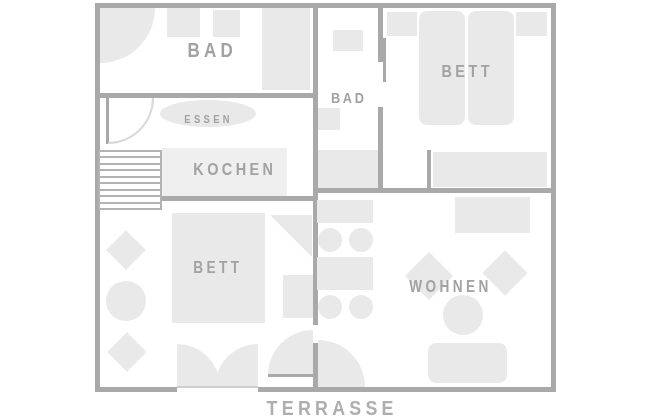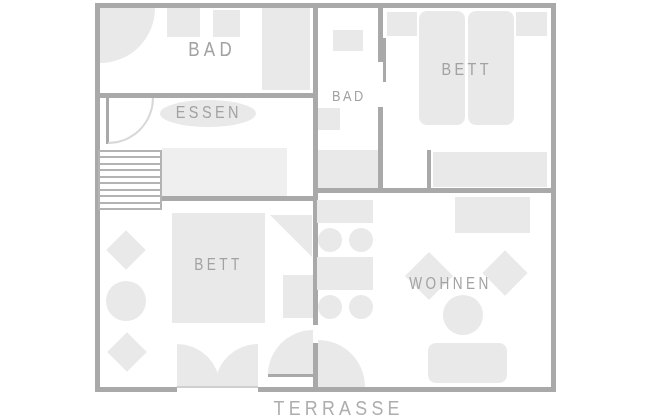--- a/index.html
+++ b/index.html
@@ -17,22 +17,22 @@
     overflow:hidden;font-family:"Liberation Sans",sans-serif;
   }
   .wall{position:absolute;background:var(--wall);}
   .furn{position:absolute;background:var(--furn);}
   .furn-light{position:absolute;background:var(--furn-light);}
   .white{position:absolute;background:#fff;}
   .round{border-radius:8px;}
   .circle{border-radius:50%;}
   .rot45{transform:rotate(45deg);}
   .room-label{
-    position:absolute;display:flex;align-items:center;justify-content:center;
-    color:var(--label);font-weight:normal;white-space:nowrap;
+    position:absolute;display:flex;align-items:flex-end;justify-content:center;
+    color:var(--label);font-weight:bold;white-space:nowrap;
   }
   .room-label span{display:inline-block;transform:scaleX(0.85);}
   .terrace-label{color:var(--terrace);}
   
   .swing{position:absolute;background:var(--furn);}
   .swing-br{border-bottom-right-radius:100%;}
   .swing-tr{border-top-right-radius:100%;}
   .swing-tl{border-top-left-radius:100%;}
   .arc-stroke{
     position:absolute;background:transparent;
@@ -83,26 +83,29 @@
   <div class="furn" style="left:167px;top:8px;width:33px;height:29px;"></div>
   <div class="furn" style="left:213px;top:10px;width:27px;height:27px;"></div>
   <div class="furn" style="left:262px;top:8px;width:48px;height:82px;"></div>
   <div class="room-label" style="left:170px;top:36px;width:85px;height:26px;font-size:20px;letter-spacing:5px;">
     <span>BAD</span>
   </div>
 
   <div class="furn" style="left:160px;top:100px;width:96px;height:27px;border-radius:50%;"></div>
   <div class="leaf" style="left:106px;top:98px;width:3px;height:46px;"></div>
   <div class="arc-stroke" style="left:108px;top:98px;width:44px;height:44px;"></div>
-  <div class="room-label" style="left:160px;top:101px;width:98px;height:24px;font-size:17px;letter-spacing:4px;">
+  <div class="room-label" style="left:160px;top:101px;width:98px;height:24px;font-size:11px;letter-spacing:4px;">
     <span>ESSEN</span>
   </div>
 
   <div class="furn-light" style="left:162px;top:148px;width:151px;height:48px;"></div>
   <div class="white" style="left:287px;top:148px;width:26px;height:48px;"></div>
+  <div class="room-label" style="left:175px;top:156px;width:120px;height:24px;font-size:17px;letter-spacing:4px;">
+    <span>KOCHEN</span>
+  </div>
 
   <div class="furn" style="left:333px;top:30px;width:30px;height:21px;"></div>
   <div class="furn" style="left:318px;top:108px;width:22px;height:22px;"></div>
   <div class="furn" style="left:318px;top:150px;width:60px;height:38px;"></div>
   <div class="leaf" style="left:383px;top:38px;width:3px;height:44px;"></div>
   <div class="room-label" style="left:322px;top:84px;width:54px;height:22px;font-size:15px;letter-spacing:3px;">
     <span>BAD</span>
   </div>
 
   <div class="furn" style="left:387px;top:12px;width:30px;height:24px;"></div>
@@ -140,17 +143,17 @@
   <div class="furn" style="left:455px;top:197px;width:75px;height:36px;"></div>
   <div class="furn rot45" style="left:412px;top:259px;width:34px;height:34px;"></div>
   <div class="furn rot45" style="left:489px;top:257px;width:32px;height:32px;"></div>
   <div class="furn circle" style="left:443px;top:295px;width:40px;height:40px;"></div>
   <div class="furn round" style="left:428px;top:343px;width:79px;height:40px;"></div>
   <div class="swing swing-tr" style="left:318px;top:340px;width:47px;height:47px;"></div>
   <div class="room-label" style="left:394px;top:272px;width:112px;height:24px;font-size:16px;letter-spacing:4px;">
     <span>WOHNEN</span>
   </div>
 
-  <div class="room-label terrace-label" style="left:251px;top:396px;width:175px;height:24px;font-size:21px;letter-spacing:5px;">
+  <div class="room-label terrace-label" style="left:245px;top:396px;width:175px;height:24px;font-size:21px;letter-spacing:5px;">
     <span>TERRASSE</span>
   </div>
 
 </div>
 
 </body></html>

